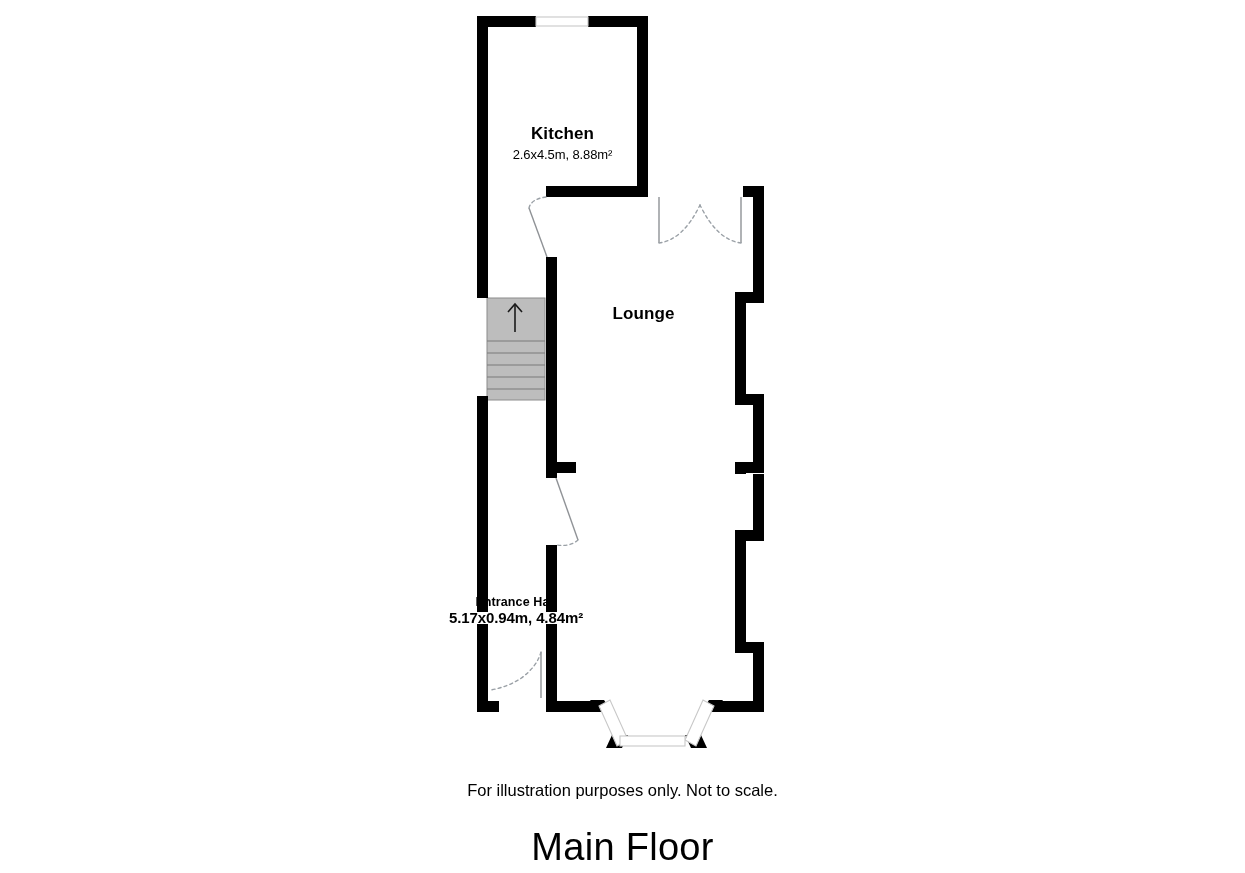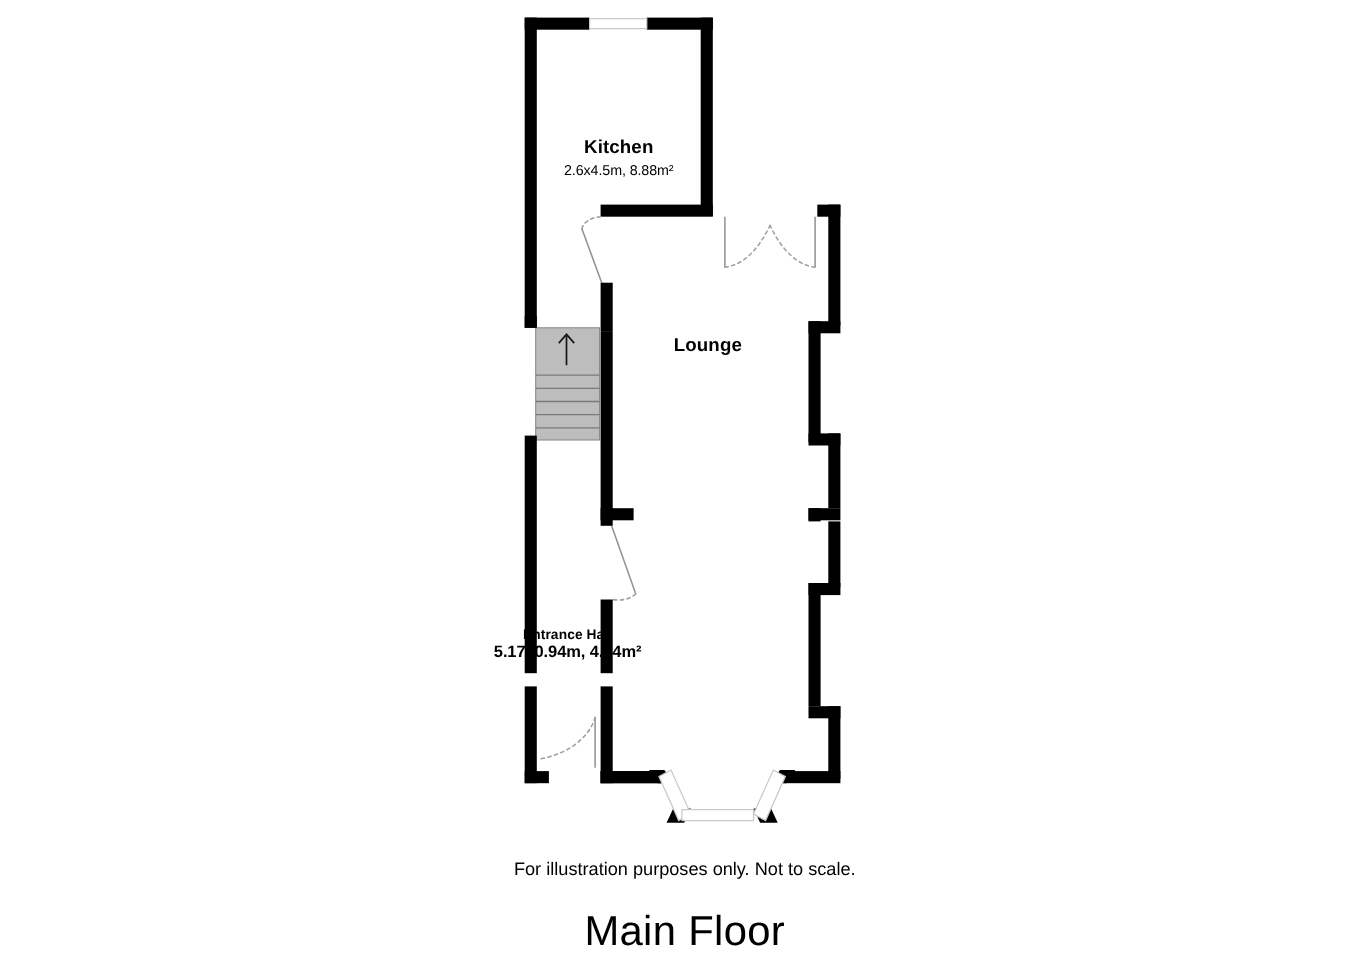--- a/index.html
+++ b/index.html
@@ -59,21 +59,21 @@
     display: block;
     margin-top: 2px;
   }
   .label-kitchen { left: 411px; top: 124px; width: 303px; }
   .label-lounge  { left: 492px; top: 304px; width: 303px; }
   .label-dining  { left: 494px; top: 608px; width: 303px; }
 
   .label-hall {
     position: absolute;
     left: 416px;
-    top: 571px;
+    top: 596px;
     width: 200px;
     text-align: center;
     line-height: 1.08;
     white-space: nowrap;
     user-select: none;
   }
   .label-hall .room-name { font-size: 12.5px; font-weight: bold; }
   .label-hall .room-dims { font-size: 15px; font-weight: bold; margin-top: 0px; }
 
   #disclaimer-text {

